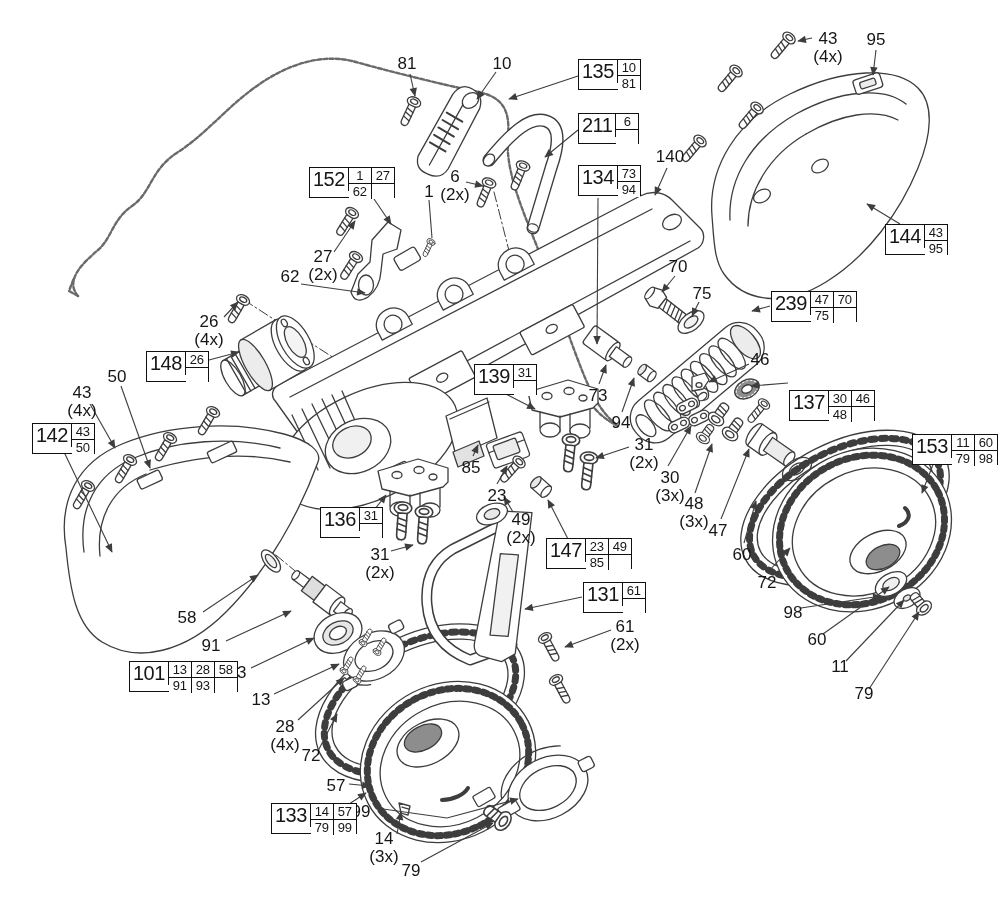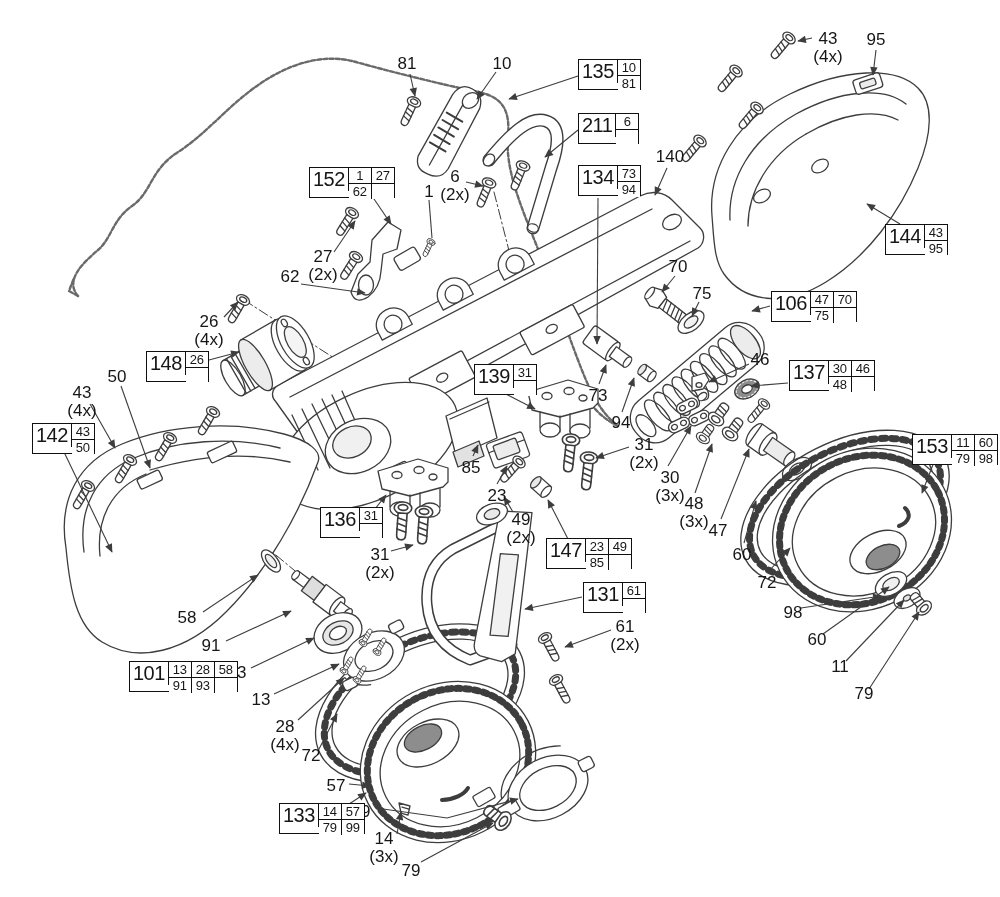--- a/index.html
+++ b/index.html
@@ -647,29 +647,29 @@
   </div>
 </div>
 <div class="refbox" style="left:885px;top:224px">
   <div class="refbox-main">144</div>
   <div class="refbox-grid cols-1">
     <div class="refbox-cell">43</div>
     <div class="refbox-cell">95</div>
   </div>
 </div>
 <div class="refbox" style="left:771px;top:291px">
-  <div class="refbox-main">106</div>
+  <div class="refbox-main">239</div>
   <div class="refbox-grid cols-2">
     <div class="refbox-cell">47</div>
     <div class="refbox-cell">70</div>
     <div class="refbox-cell">75</div>
     <div class="refbox-cell"></div>
   </div>
 </div>
-<div class="refbox" style="left:789px;top:360px">
+<div class="refbox" style="left:789px;top:390px">
   <div class="refbox-main">137</div>
   <div class="refbox-grid cols-2">
     <div class="refbox-cell">30</div>
     <div class="refbox-cell">46</div>
     <div class="refbox-cell">48</div>
     <div class="refbox-cell"></div>
   </div>
 </div>
 <div class="refbox" style="left:474px;top:364px">
   <div class="refbox-main">139</div>
@@ -714,21 +714,21 @@
   <div class="refbox-main">101</div>
   <div class="refbox-grid cols-3">
     <div class="refbox-cell">13</div>
     <div class="refbox-cell">28</div>
     <div class="refbox-cell">58</div>
     <div class="refbox-cell">91</div>
     <div class="refbox-cell">93</div>
     <div class="refbox-cell"></div>
   </div>
 </div>
-<div class="refbox" style="left:279px;top:803px">
+<div class="refbox" style="left:271px;top:803px">
   <div class="refbox-main">133</div>
   <div class="refbox-grid cols-2">
     <div class="refbox-cell">14</div>
     <div class="refbox-cell">57</div>
     <div class="refbox-cell">79</div>
     <div class="refbox-cell">99</div>
   </div>
 </div>
 
 </div>

